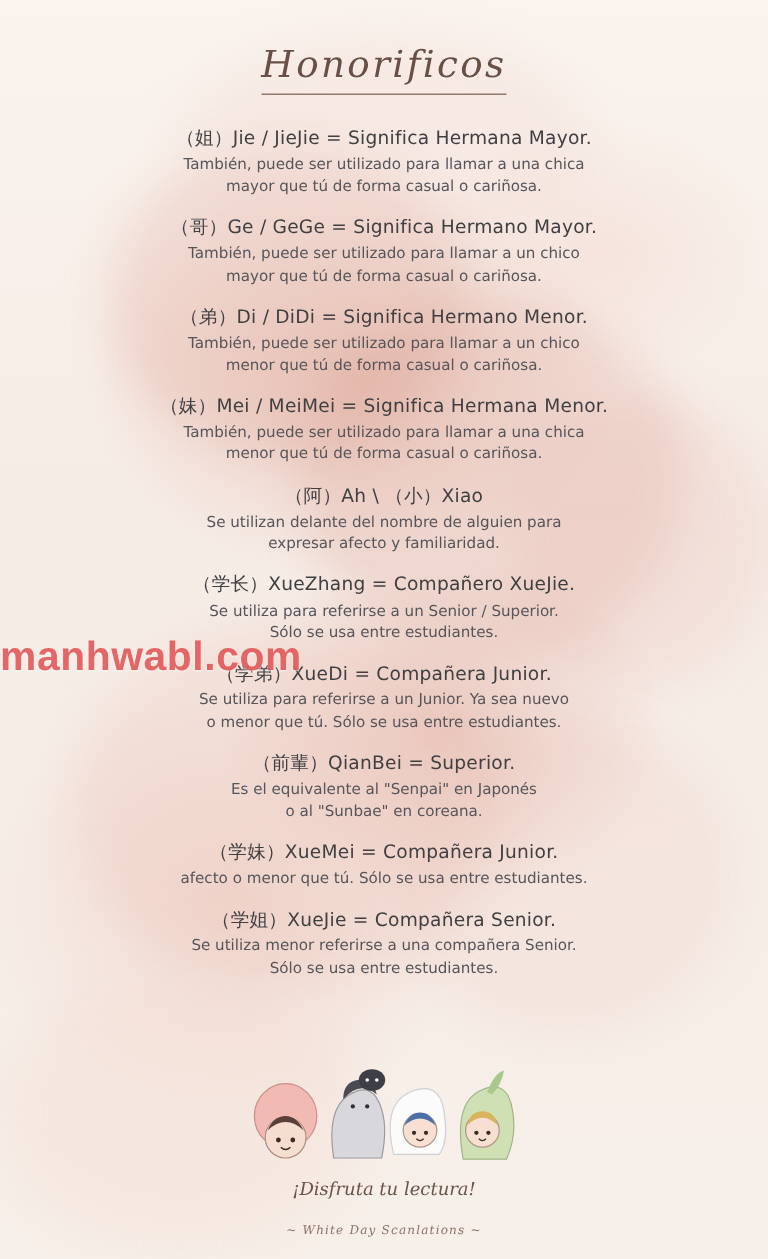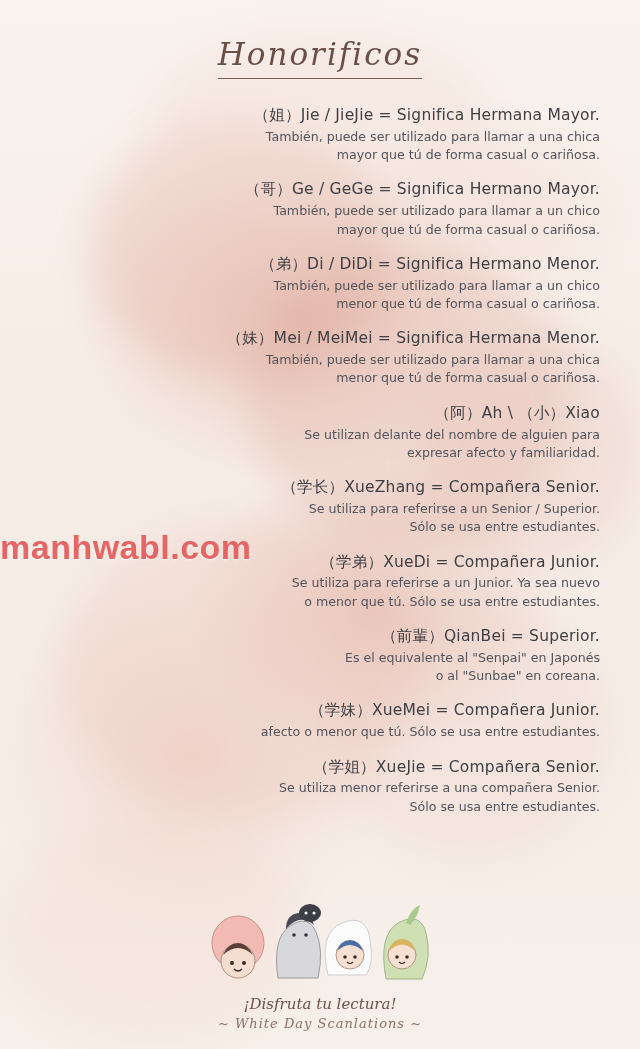--- a/index.html
+++ b/index.html
@@ -61,21 +61,21 @@
     padding-bottom: 6px;
     border-bottom: 1.5px solid #7a5b50;
     text-shadow: 0 1px 0 rgba(255,255,255,0.5);
   }
 
   .entries {
     margin-top: 26px;
     padding: 0 40px;
   }
   .entry {
-    text-align: right;
+    text-align: center;
     margin-bottom: 15px;
   }
   .entry-head {
     font-family: "DejaVu Sans", sans-serif;
     font-size: 15.5px;
     color: #3f3f42;
     letter-spacing: 0.2px;
     line-height: 1.35;
   }
   .entry-desc {
@@ -121,24 +121,24 @@
   }
   .footer-script {
     font-family: "DejaVu Serif", serif;
     font-style: italic;
     font-size: 15px;
     color: #6c5248;
   }
   .footer-sub {
     font-family: "DejaVu Serif", serif;
     font-style: italic;
-    font-size: 13px;
+    font-size: 10px;
     color: #8a7268;
     letter-spacing: 1px;
-    margin-top: 3px;
+    margin-top: 20px;
   }
 </style>
 </head>
 <body>
 
 <div class="page">
 
   <div class="blot b1"></div>
   <div class="blot b2"></div>
   <div class="blot b3"></div>
@@ -183,21 +183,21 @@
           </div>
         </div>
         <div class="entry">
           <div class="entry-head">（阿）Ah \ （小）Xiao</div>
           <div class="entry-desc">
             <span class="ln">Se utilizan delante del nombre de alguien para</span>
             <span class="ln">expresar afecto y familiaridad.</span>
           </div>
         </div>
         <div class="entry">
-          <div class="entry-head">（学长）XueZhang = Compañera Senior.</div>
+          <div class="entry-head">（学长）XueZhang = Compañero XueJie.</div>
           <div class="entry-desc">
             <span class="ln">Se utiliza para referirse a un Senior / Superior.</span>
             <span class="ln">Sólo se usa entre estudiantes.</span>
           </div>
         </div>
         <div class="entry">
           <div class="entry-head">（学弟）XueDi = Compañera Junior.</div>
           <div class="entry-desc">
             <span class="ln">Se utiliza para referirse a un Junior. Ya sea nuevo</span>
             <span class="ln">o menor que tú. Sólo se usa entre estudiantes.</span>

